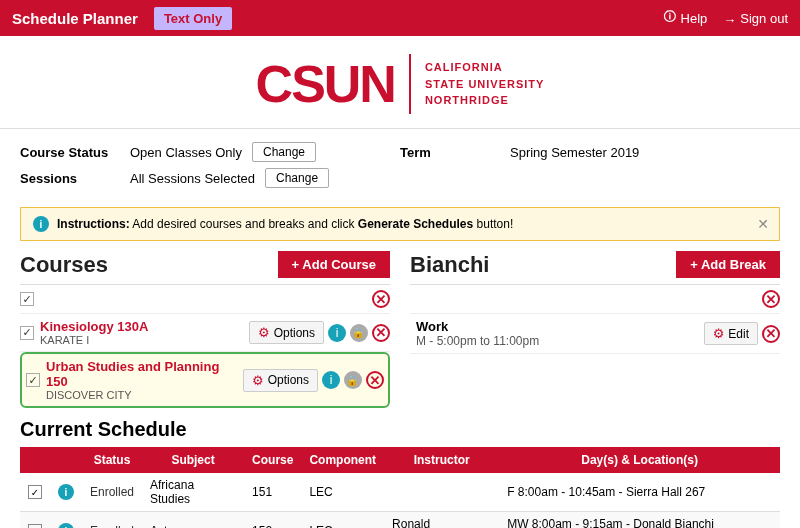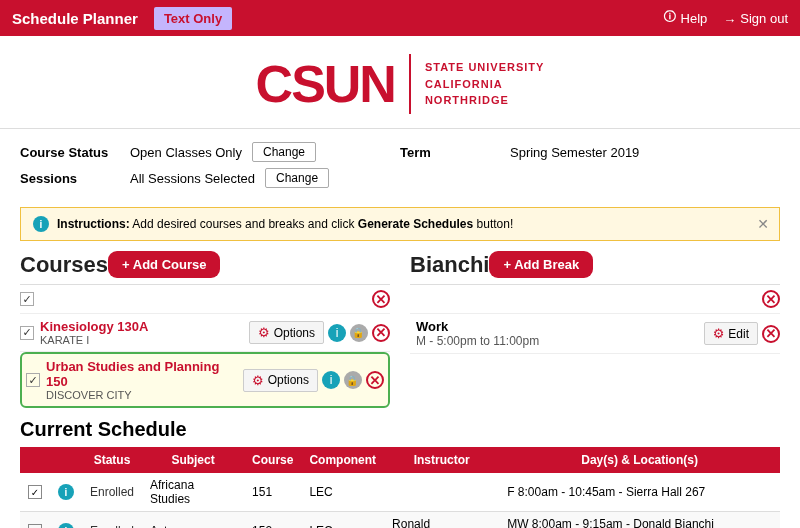--- a/index.html
+++ b/index.html
@@ -145,37 +145,37 @@
       margin-top: 10px;
     }
 
     
     .courses-col { flex: 1; }
     .breaks-col { flex: 1; }
 
     .section-header {
       display: flex;
       align-items: center;
-      justify-content: flex-start;
+      justify-content: space-between;
       margin-bottom: 6px;
     }
     .section-title {
       font-size: 22px;
       font-weight: bold;
       color: #222;
     }
     .add-btn {
       background: #c8102e;
       color: #fff;
       border: none;
       padding: 6px 14px;
       font-size: 13px;
       font-weight: bold;
       cursor: pointer;
-      border-radius: 9px;
+      border-radius: 0;
       display: flex;
       align-items: center;
       gap: 4px;
     }
 
     
     .course-list { border-top: 1px solid #ddd; }
     .course-row {
       display: flex;
       align-items: center;
@@ -320,22 +320,22 @@
     <span>→</span>
     <span>Sign out</span>
   </div>
 </div>
 
 <div class="logo-area">
   <div class="csun-logo">
     <div class="csun-wordmark">CSUN</div>
     <div class="csun-divider"></div>
     <div class="csun-text">
+      <div>CALIFORNIA</div>
       <div>STATE UNIVERSITY</div>
-      <div>CALIFORNIA</div>
       <div>NORTHRIDGE</div>
     </div>
   </div>
 </div>
 
 <div class="info-section">
   <div class="info-row">
     <span class="info-label">Course Status</span>
     <span class="info-value">Open Classes Only</span>
     <button class="change-btn">Change</button>

